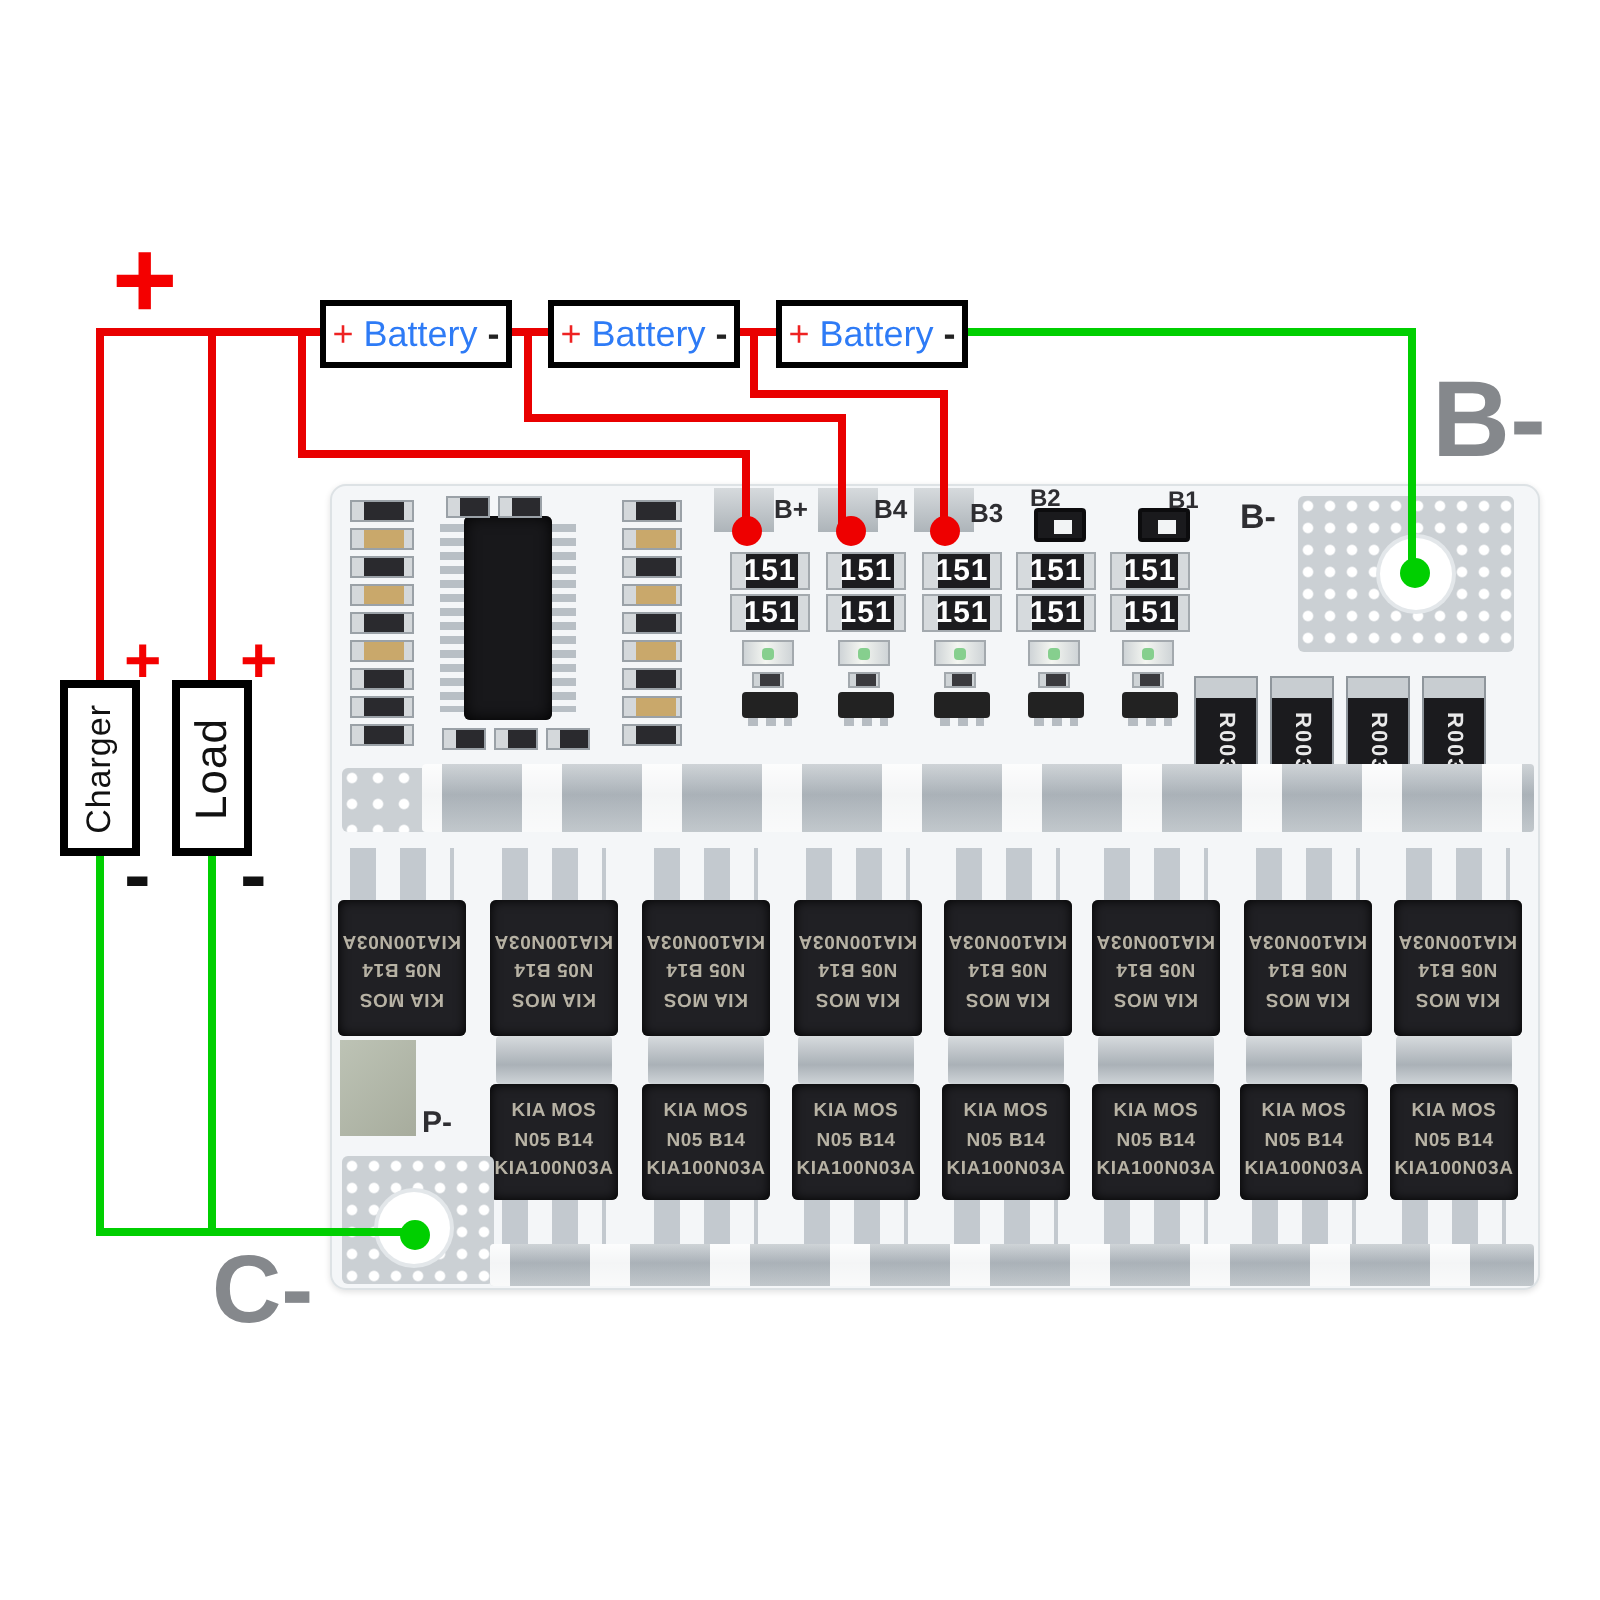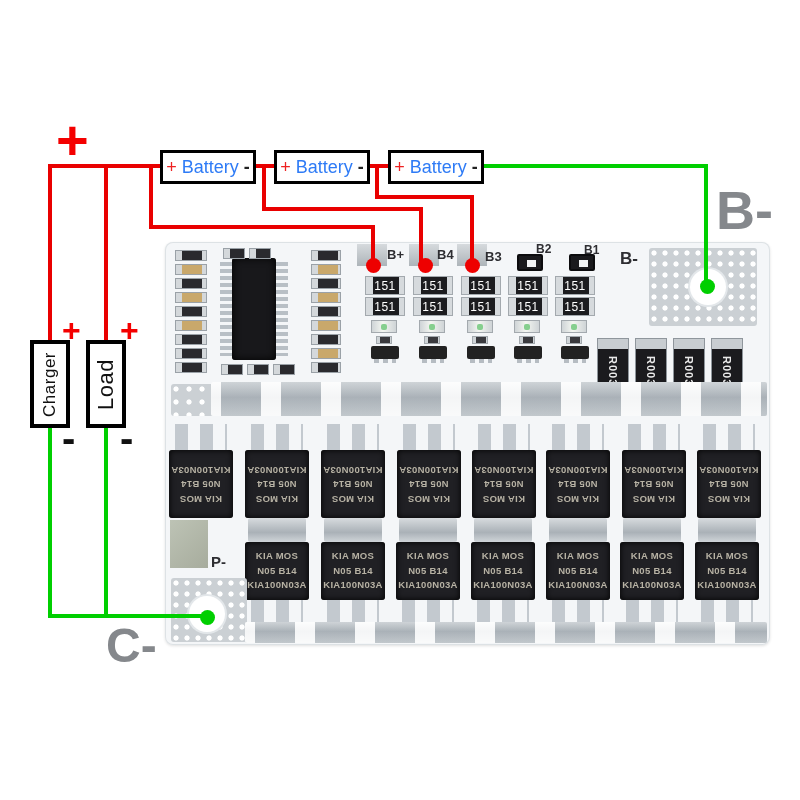--- a/index.html
+++ b/index.html
@@ -43,21 +43,21 @@
   .chip{position:absolute;left:55px;top:16px;width:68px;height:102px}
   .chip .body{position:absolute;left:12px;top:0;width:44px;height:102px;background:#18181b;
               border-radius:3px;box-shadow:inset 0 0 8px #000}
   .chip .pins{position:absolute;top:4px;width:12px;height:94px;
               background:repeating-linear-gradient(180deg,#b8bfc5 0 4px,rgba(0,0,0,0) 4px 7px)}
   .chip .pins.l{left:0}.chip .pins.r{right:0}
   .group{position:absolute;width:44px;height:86px}
   .r151{position:absolute;left:2px;width:40px;height:19px;border:1px solid #a3a9ae;
         background:linear-gradient(90deg,#d6dadd 0 7px,#1c1c1f 7px 33px,#d6dadd 33px);
         display:flex;align-items:center;justify-content:center}
-  .r151 span{color:#fff;font-size:12px;font-weight:400;letter-spacing:.5px}
+  .r151 span{color:#fff;font-size:15px;font-weight:700;letter-spacing:.5px}
   .led{position:absolute;left:8px;top:44px;width:26px;height:13px;border:1px solid #a3a9ae;
        background:linear-gradient(90deg,#cfd4d7,#f4f6f1 45%,#cfd4d7)}
   .led::after{content:"";position:absolute;left:9px;top:3px;width:6px;height:6px;
               background:#86cf8e;border-radius:2px}
   .gsub{position:absolute;left:13px;top:60px;width:16px;height:8px;border:1px solid #a3a9ae;
         background:linear-gradient(90deg,#cfd4d7 0 3px,#3a3a3e 3px 13px,#cfd4d7 13px)}
   .sot{position:absolute;left:8px;top:70px;width:28px;height:13px;background:#222;border-radius:2px}
   .sot::after{content:"";position:absolute;left:3px;bottom:-4px;width:22px;height:4px;
               background:repeating-linear-gradient(90deg,#b6bcc2 0 5px,rgba(0,0,0,0) 5px 9px)}
   .b1b2{position:absolute;width:26px;height:17px;background:#1a1a1d;border:2px solid #0c0c0e;border-radius:2px}
@@ -104,21 +104,21 @@
     <div class="pad" style="left:192px;top:2px;width:30px;height:22px"></div>
     <div class="pad" style="left:244px;top:2px;width:30px;height:22px"></div>
     <div class="pad" style="left:292px;top:2px;width:30px;height:22px"></div>
 
     <div class="b1b2" style="left:352px;top:12px"></div>
     <div class="b1b2" style="left:404px;top:12px"></div>
 
     <div class="silk" style="left:222px;top:6px;font-size:13px">B+</div>
     <div class="silk" style="left:272px;top:6px;font-size:13px">B4</div>
     <div class="silk" style="left:320px;top:8px;font-size:13px">B3</div>
-    <div class="silk" style="left:371px;top:1px;font-size:12px">B2</div>
+    <div class="silk" style="left:350px;top:1px;font-size:12px">B2</div>
     <div class="silk" style="left:419px;top:2px;font-size:12px">B1</div>
     <div class="silk" style="left:455px;top:8px;font-size:17px">B-</div>
     <div class="silk" style="left:46px;top:312px;font-size:15px">P-</div>
     <div class="silk" style="left:43px;top:337px;font-size:15px">C-</div>
 
     <div class="smd" style="left:10px;top:8px"></div>
     <div class="smd tan" style="left:10px;top:22px"></div>
     <div class="smd" style="left:10px;top:36px"></div>
     <div class="smd tan" style="left:10px;top:50px"></div>
     <div class="smd" style="left:10px;top:64px"></div>

